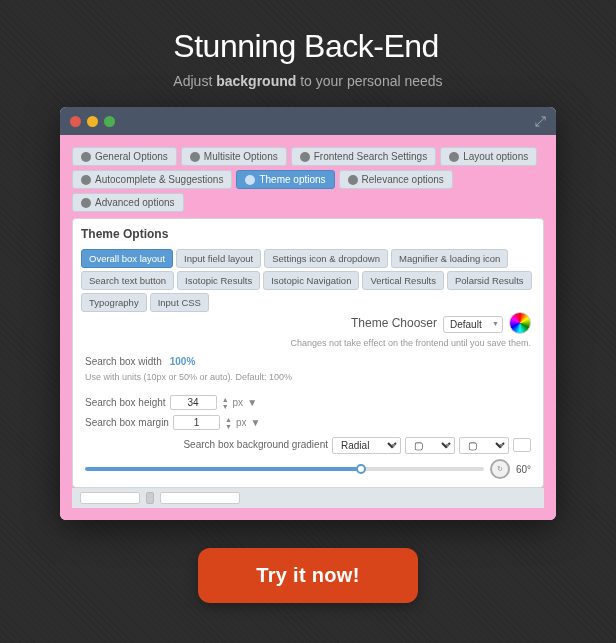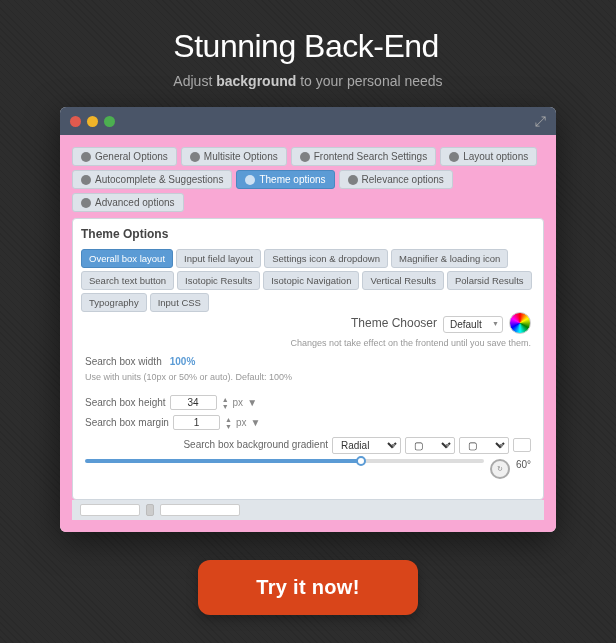--- a/index.html
+++ b/index.html
@@ -262,24 +262,24 @@
       display: flex;
       align-items: center;
       justify-content: flex-end;
       margin-bottom: 5px;
       gap: 4px;
     }
 
     
     .slider-row {
       display: flex;
-      align-items: flex-start;
+      align-items: center;
       justify-content: flex-end;
       gap: 6px;
-      margin-bottom: 12px;
+      margin-bottom: 0;
     }
     .slider-track {
       flex: 1;
       height: 4px;
       background: linear-gradient(to right, #5b9bd5 70%, #ddd 70%);
       border-radius: 2px;
       position: relative;
     }
     .slider-thumb {
       width: 10px;

